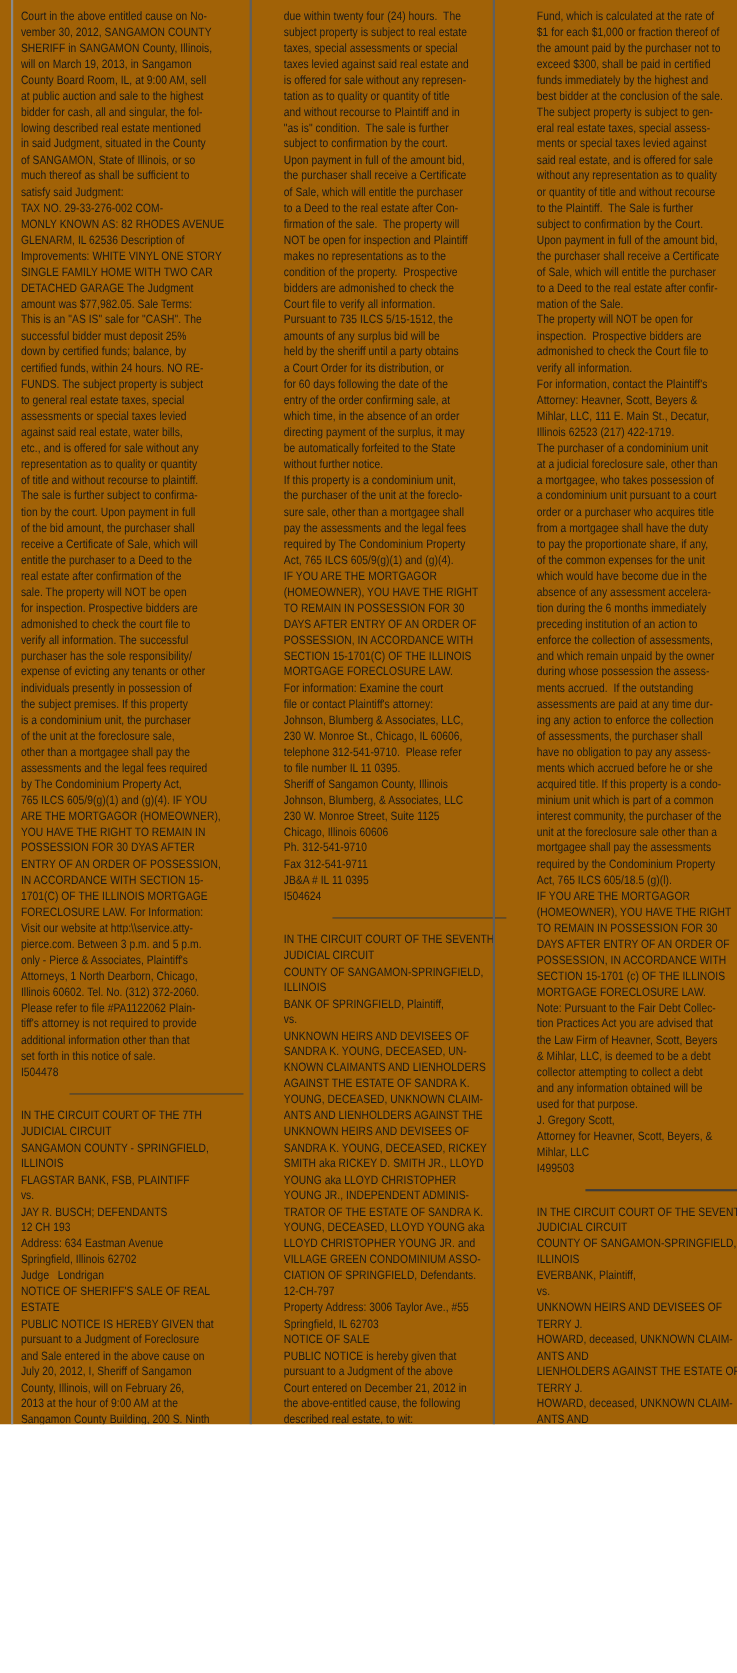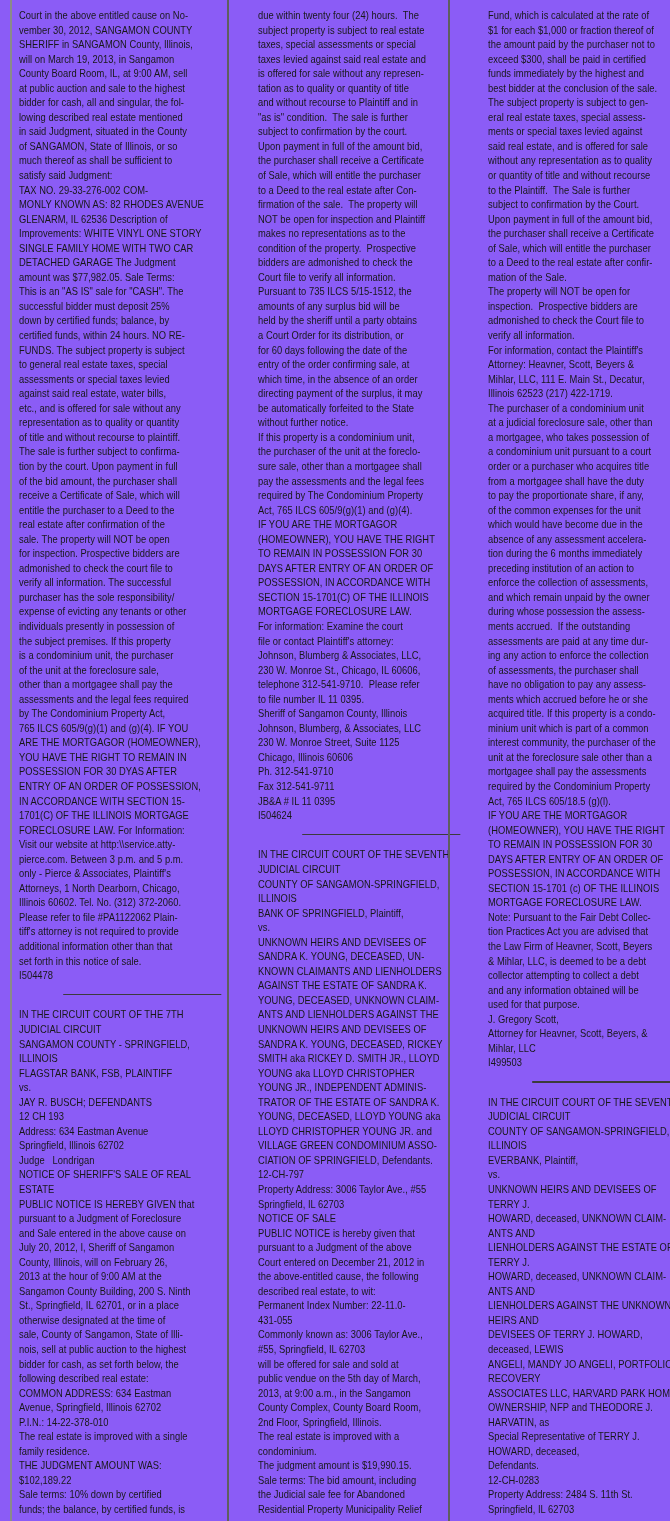--- a/index.html
+++ b/index.html
@@ -1,20 +1,20 @@
 <!DOCTYPE html>
 <html><head>
 <meta charset="utf-8">
 <style>
   html, body { margin: 0; padding: 0; background: #ffffff; }
   .page {
     position: relative;
     width: 670px;
-    height: 1521px;
-    background: #8b5cf6;
+    height: 1295px;
+    background: #a16207;
     overflow: hidden;
     font-family: "Liberation Sans", sans-serif;
   }
   .page-left-rule {
     position: absolute;
     left: 10px; top: 0; bottom: 0;
     width: 1.5px;
     background: #8a8a8a;
   }
   .vdiv {

